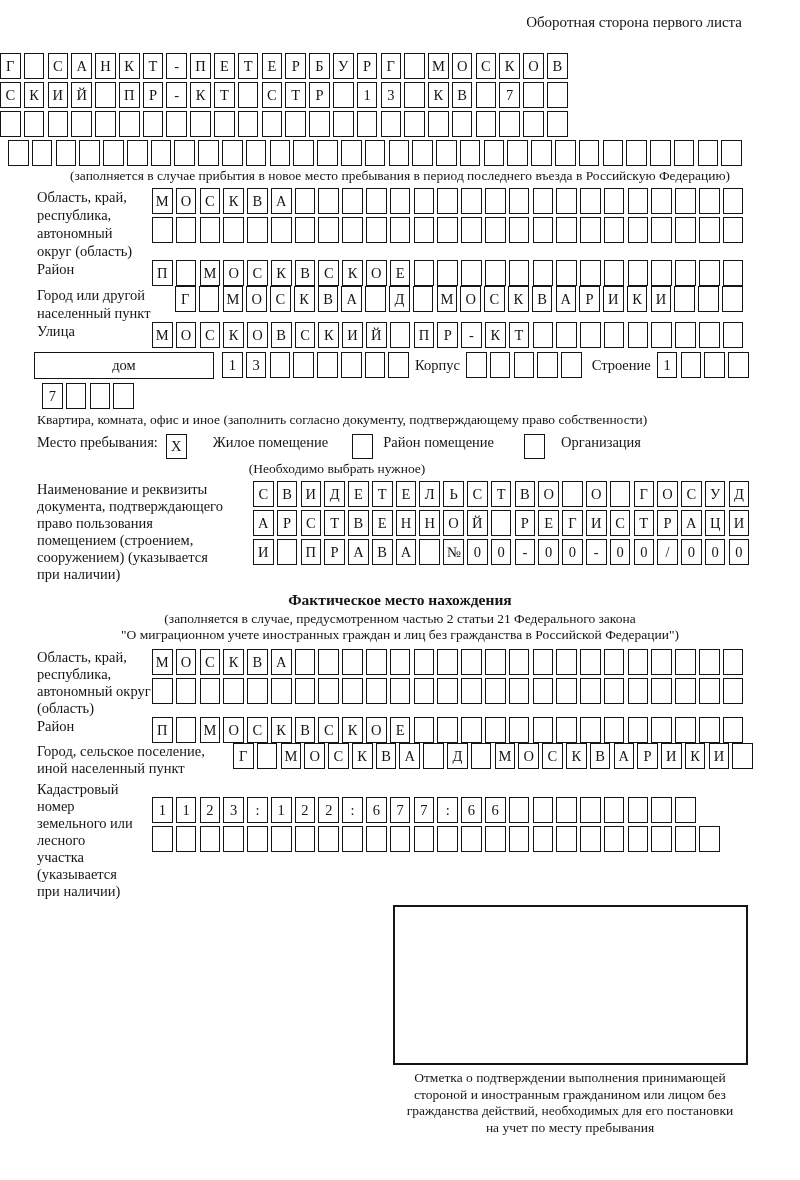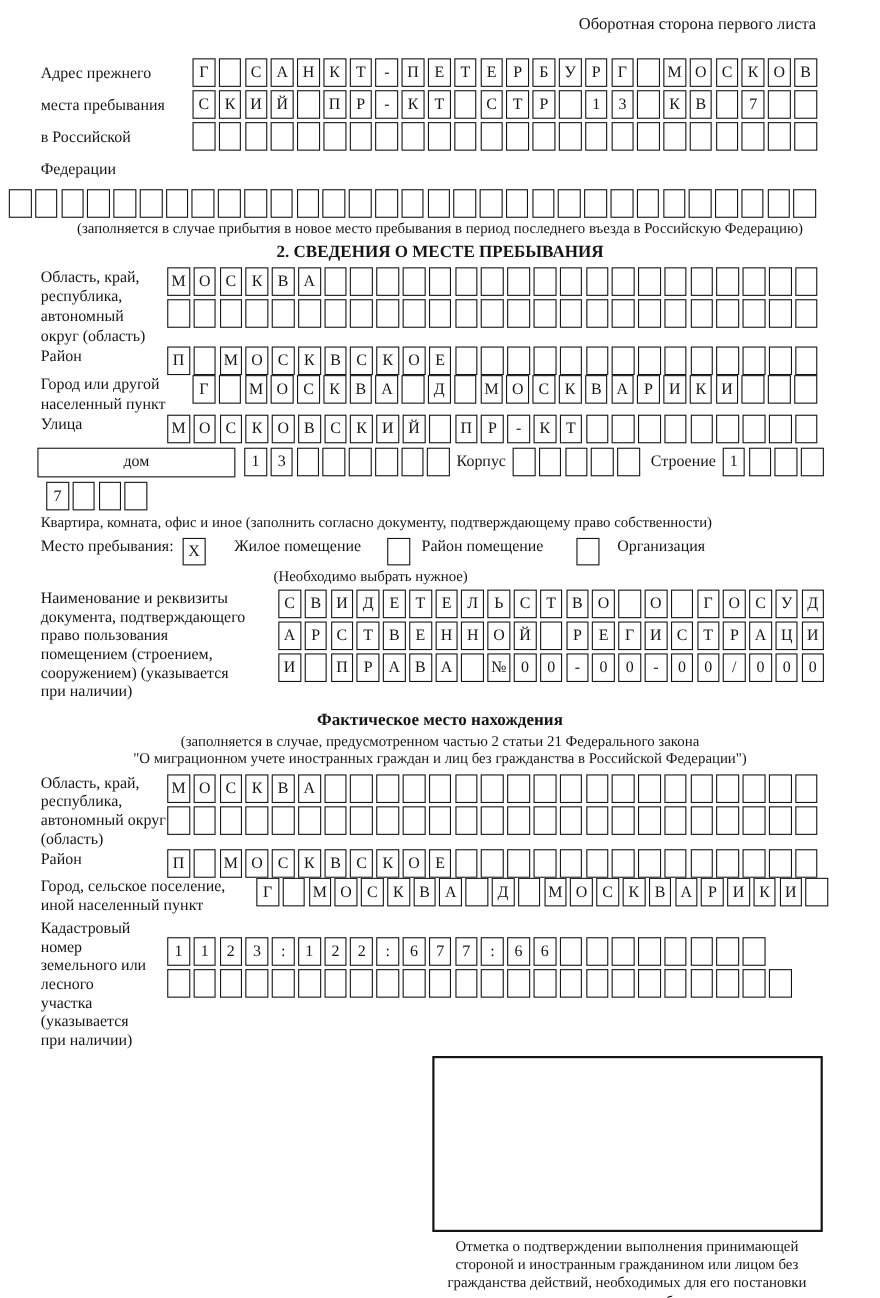--- a/index.html
+++ b/index.html
@@ -46,24 +46,20 @@
   .cadcells{margin-top:16px;}
 </style>
 </head>
 <body>
 
 <div class="page">
 
   <div class="header-note">Оборотная сторона первого листа</div>
 
   <div class="field" style="margin-top:22px;">
-    <div class="label w175 lh29">Адрес прежнего
-места пребывания
-в Российской
-Федерации</div>
     <div class="rows">
       <div class="cellrow">
           <div class="cell">Г</div>
           <div class="cell"></div>
           <div class="cell">С</div>
           <div class="cell">А</div>
           <div class="cell">Н</div>
           <div class="cell">К</div>
           <div class="cell">Т</div>
           <div class="cell">-</div>
@@ -166,21 +162,20 @@
       <div class="cell"></div>
       <div class="cell"></div>
       <div class="cell"></div>
       <div class="cell"></div>
       <div class="cell"></div>
       <div class="cell"></div>
       <div class="cell"></div>
     </div>
   <div class="caption">(заполняется в случае прибытия в новое место пребывания в период последнего въезда в Российскую Федерацию)</div>
 
-  <div class="sec-title">2. СВЕДЕНИЯ О МЕСТЕ ПРЕБЫВАНИЯ</div>
 
   <div class="field gap4">
     <div class="label w152">Область, край,
 республика,
 автономный
 округ (область)</div>
     <div class="rows">
       <div class="cellrow">
           <div class="cell">М</div>
           <div class="cell">О</div>

